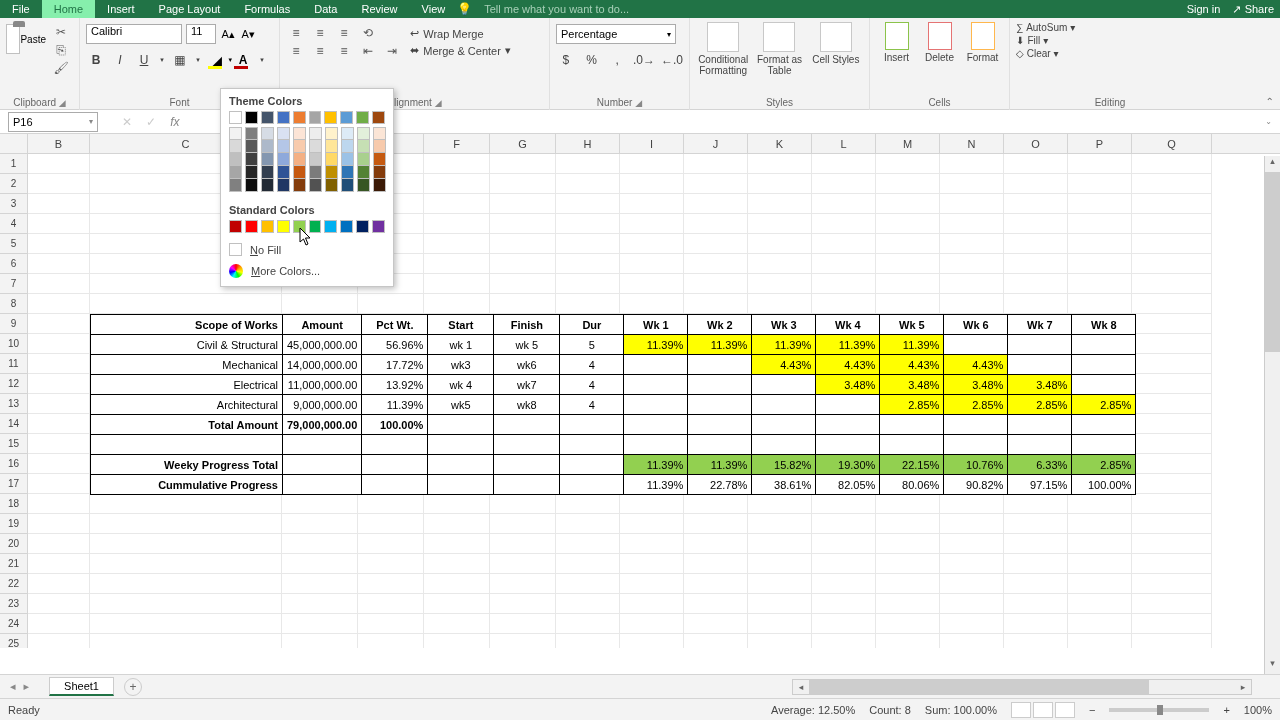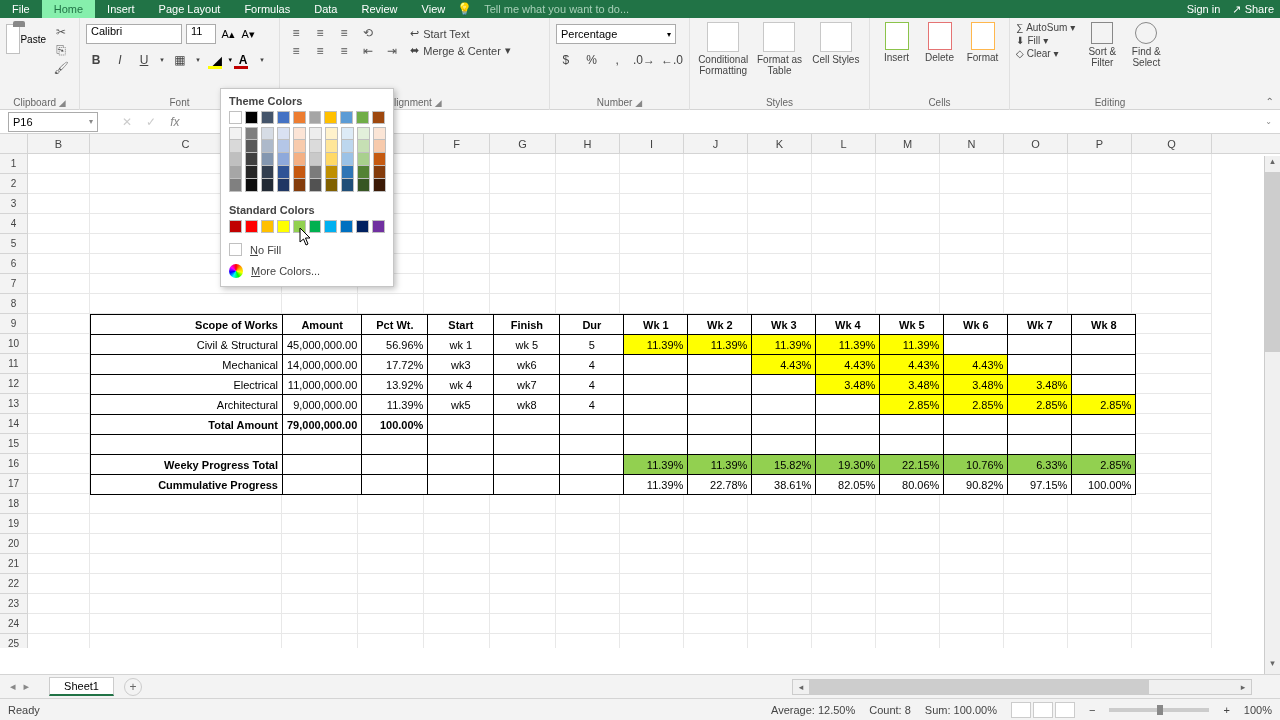--- a/index.html
+++ b/index.html
@@ -229,21 +229,21 @@
             <div class="abtn">≡</div>
             <div class="abtn">≡</div>
             <div class="abtn">≡</div>
             <div class="abtn">⇤</div>
             <div class="abtn">⇥</div>
           </div>
         </div>
         <div class="wrap-merge">
           <div class="wrap-btn">
               <span>↩</span>
-              <span>Start Text</span>
+              <span>Wrap Merge</span>
             </div>
           <div class="wrap-btn"><span>⬌</span><span>Merge &amp; Center</span> ▾</div>
         </div>
       </div>
     </div>
     <div class="group-label"><span>Alignment</span> <span class="launcher">◢</span></div>
   </div>
 
   <div class="ribbon-group" style="width:140px">
     <div class="number-body">
@@ -297,30 +297,20 @@
     </div>
     <div class="group-label">Cells</div>
   </div>
 
   <div class="ribbon-group" style="width:200px;border-right:none">
     <div class="editing-body">
       <div class="edit-col">
         <div class="edit-row">∑ <span>AutoSum</span> ▾</div>
         <div class="edit-row">⬇ <span>Fill</span> ▾</div>
         <div class="edit-row">◇ <span>Clear</span> ▾</div>
-      </div>
-      <div class="sort-find">
-        <div class="sf-btn">
-            <div class="sf-icon" style="border:1px solid #888"></div>
-            <span>Sort &amp; Filter</span>
-          </div>
-        <div class="sf-btn">
-            <div class="sf-icon" style="border:1px solid #888;border-radius:50%"></div>
-            <span>Find &amp; Select</span>
-          </div>
       </div>
     </div>
     <div class="group-label">Editing</div>
   </div>
   <div class="ribbon-collapse">⌃</div>
 </div>
 
 <div class="formula-bar">
   <div class="name-box">
       <span>P16</span>

